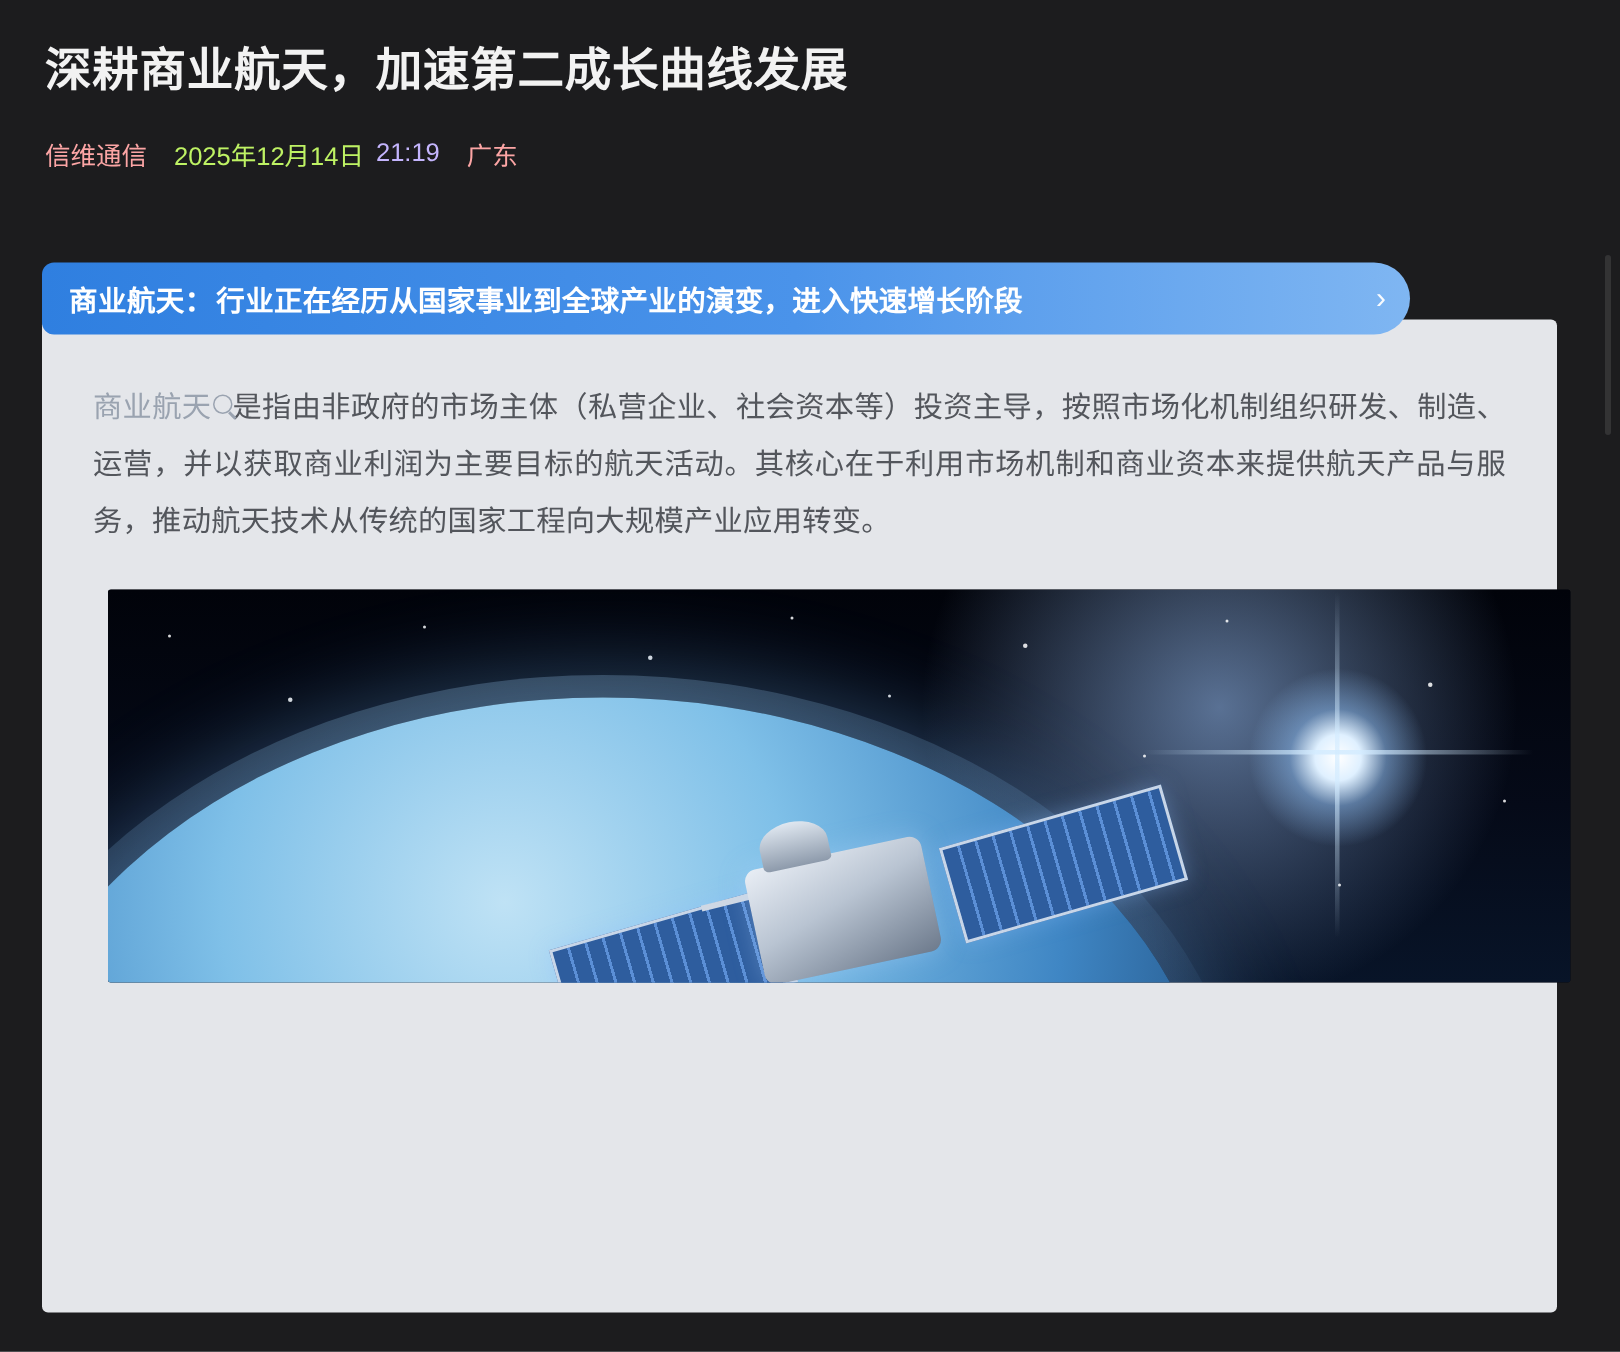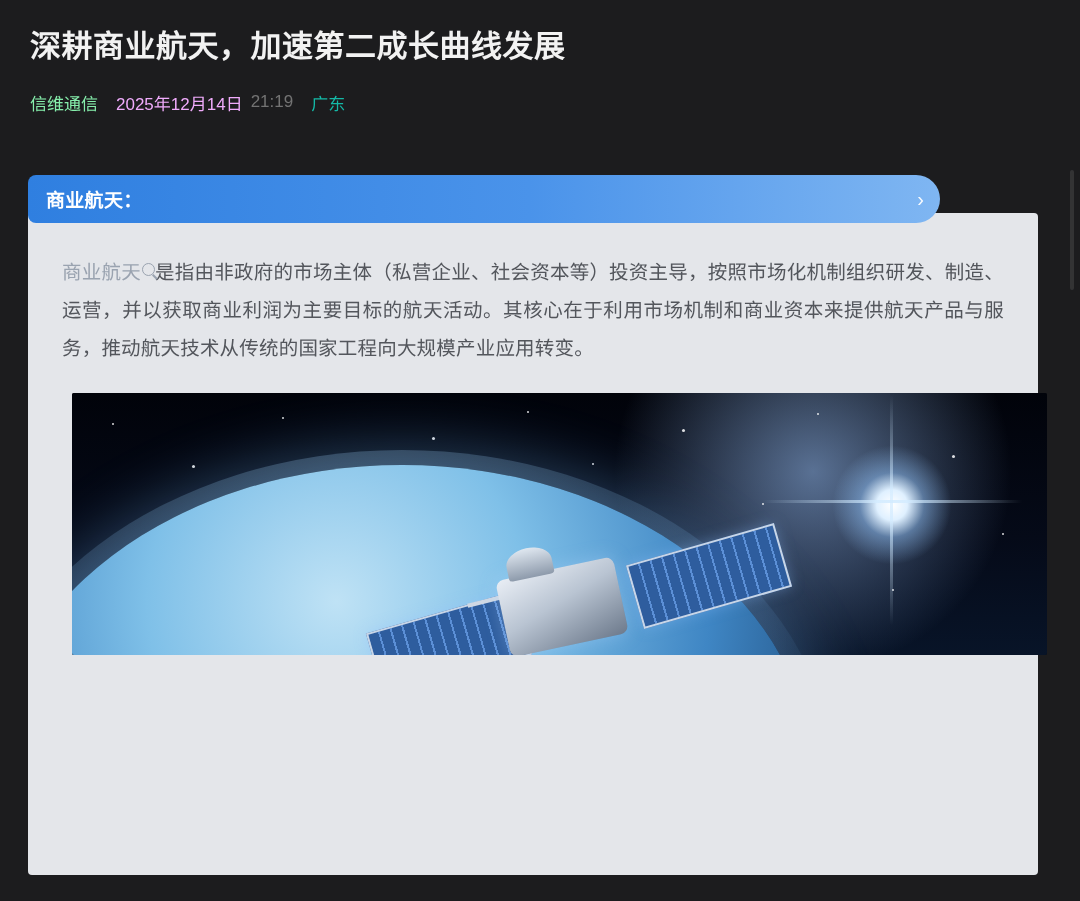--- a/index.html
+++ b/index.html
@@ -34,33 +34,33 @@
   }
 
   .meta-row {
     display: flex;
     align-items: center;
     padding: 22px 30px 0 30px;
     font-size: 17px;
     color: #8b8b8f;
   }
   .meta-source {
-    color: #86efac;
+    color: #fca5a5;
     margin-right: 18px;
   }
   .meta-date {
-    color: #f0abfc;
+    color: #bef264;
     margin-right: 8px;
   }
   .meta-time {
-    color: #737373;
+    color: #c4b5fd;
     margin-right: 18px;
   }
   .meta-location {
-    color: #14b8a6;
+    color: #fca5a5;
   }
 
   
   .card-wrap {
     position: relative;
     margin: 60px 42px 0 28px;
   }
 
   .card-banner {
     position: relative;
@@ -277,20 +277,21 @@
     <span class="meta-date">2025年12月14日</span>
     <span class="meta-time">21:19</span>
     <span class="meta-location">广东</span>
   </div>
 
   <div class="card-wrap">
 
     <div class="card-banner">
       <span class="banner-label">商业航天</span>
       <span class="banner-sep">：</span>
+      <span class="banner-text">行业正在经历从国家事业到全球产业的演变，进入快速增长阶段</span>
       <span class="banner-arrow">›</span>
     </div>
 
     <div class="card-body">
 
       <p>
         <span class="term-link"><span>商业航天</span><i class="term-mag"></i></span><span>是指由非政府的市场主体（私营企业、社会资本等）投资主导，按照市场化机制组织研发、制造、运营，并以获取商业利润为主要目标的航天活动。其核心在于利用市场机制和商业资本来提供航天产品与服务，推动航天技术从传统的国家工程向大规模产业应用转变。</span>
       </p>
 
 

